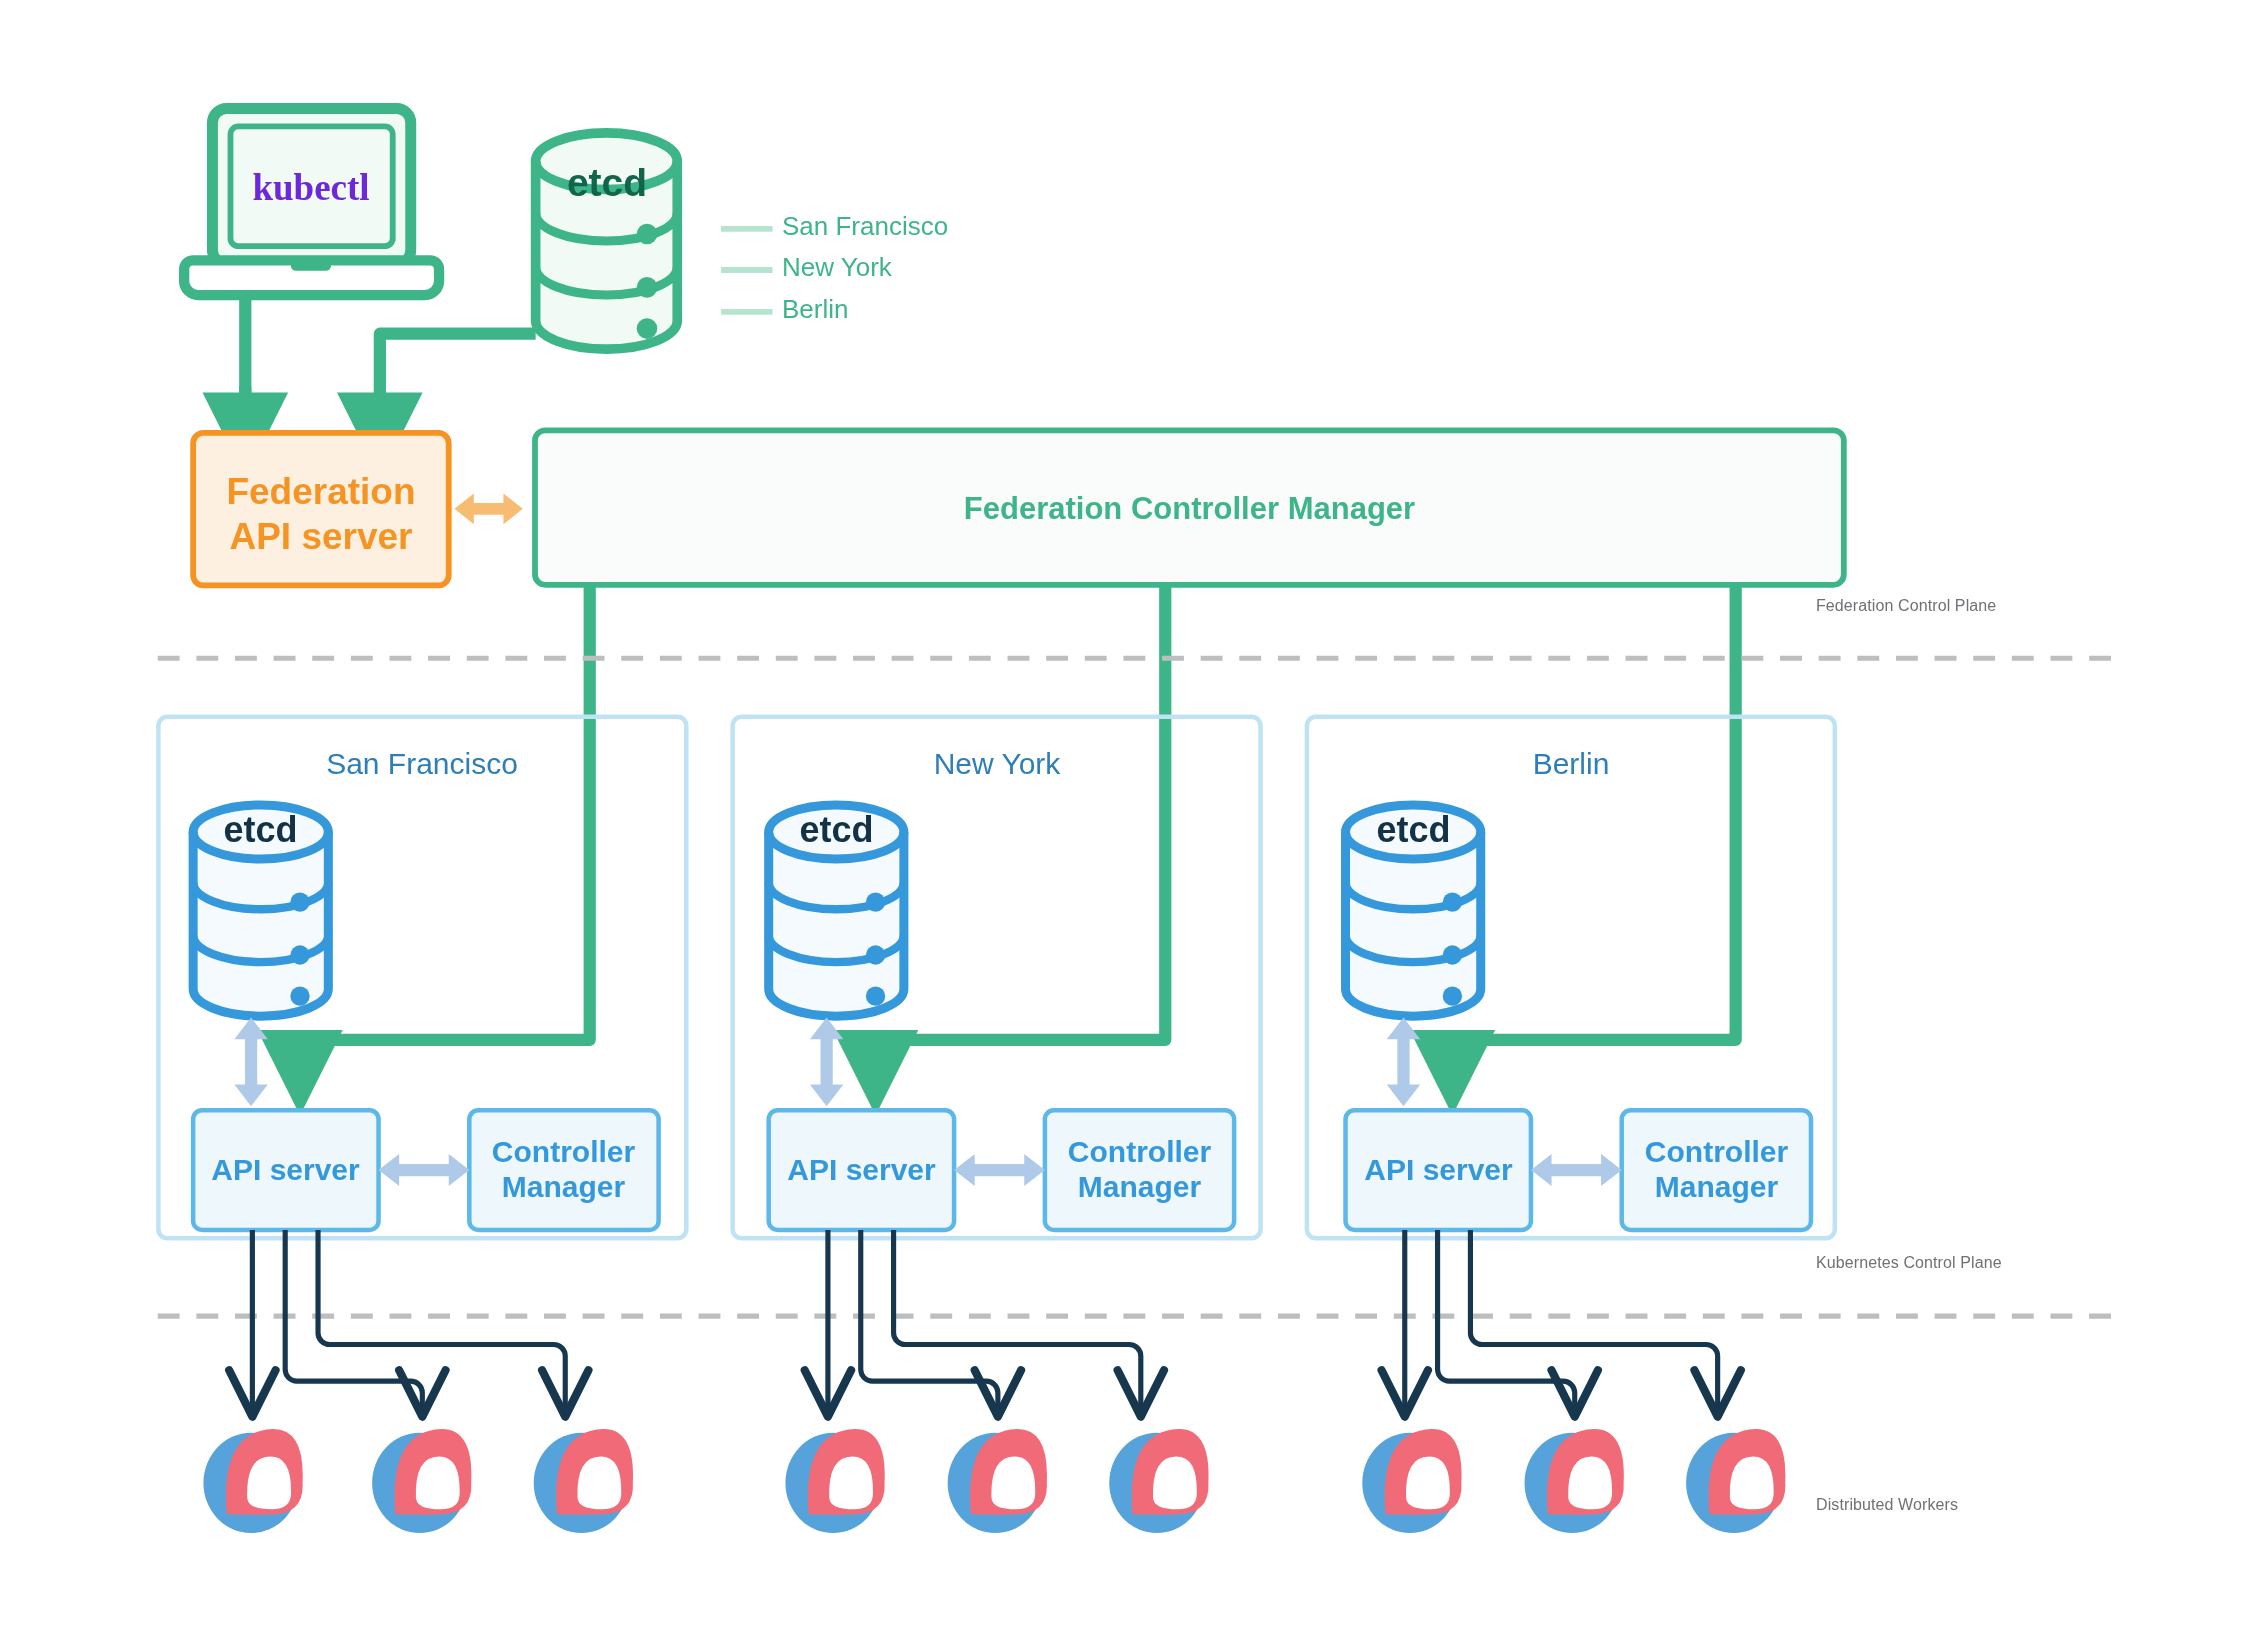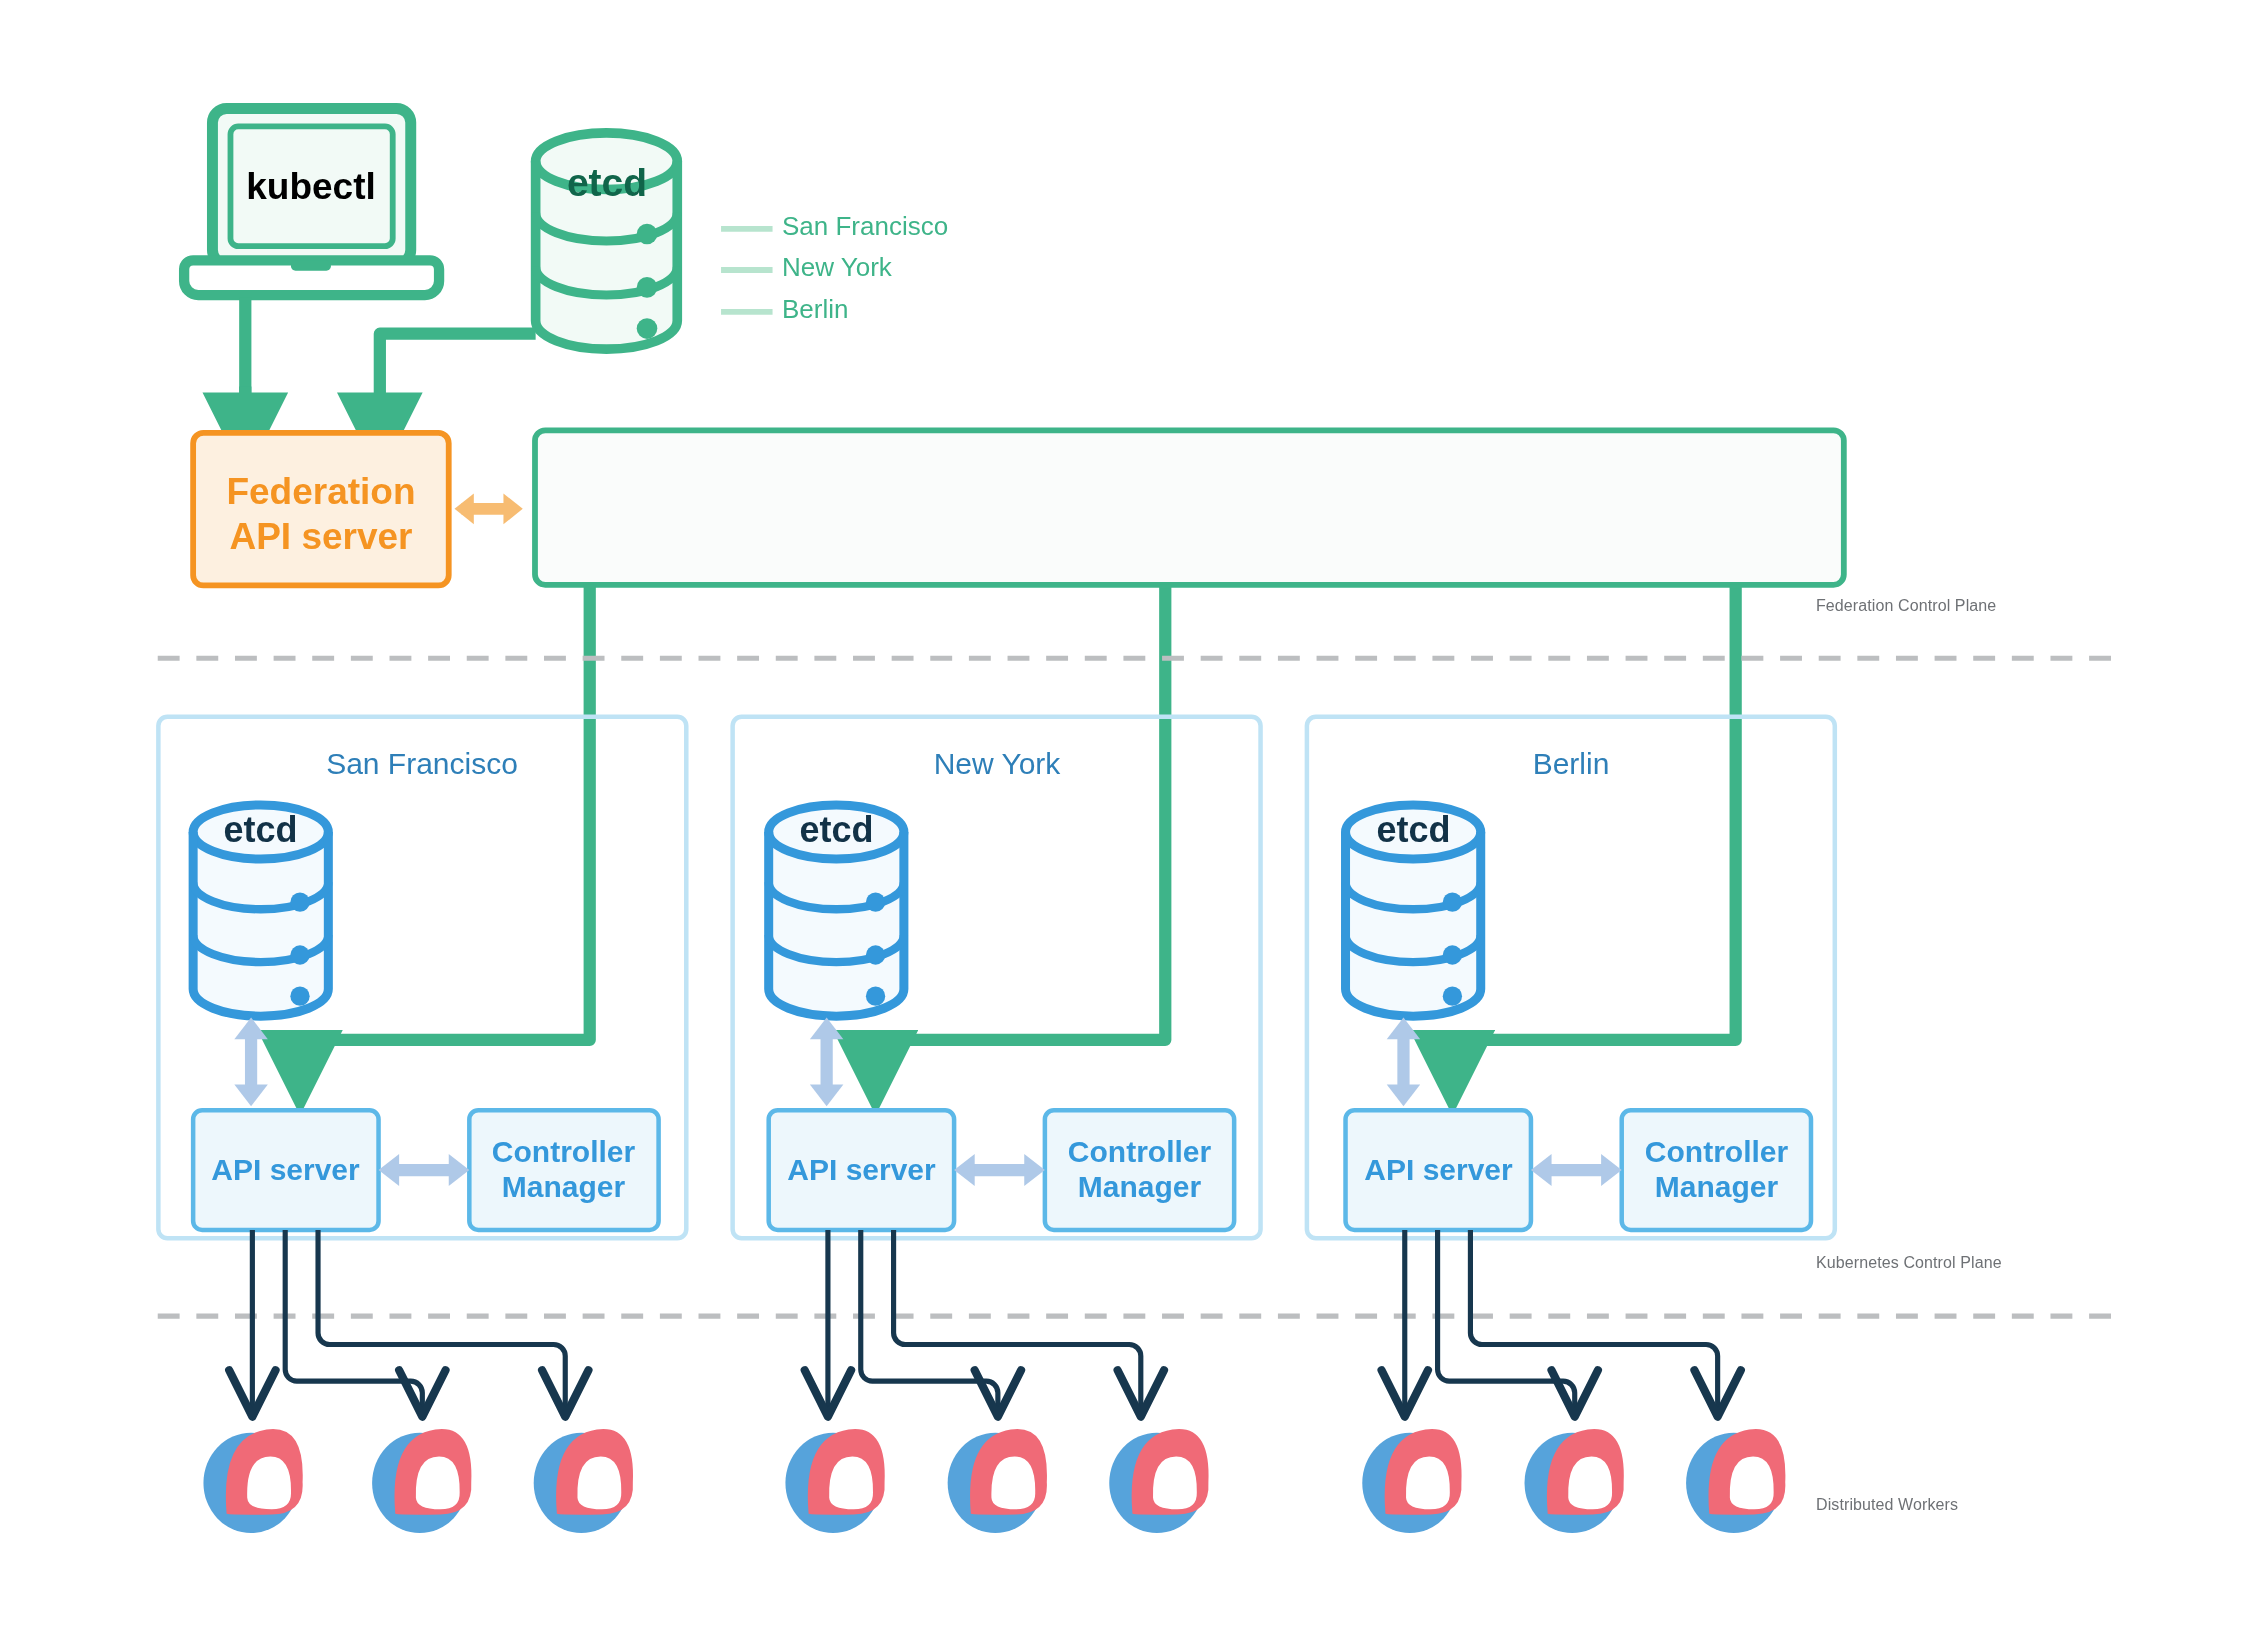--- a/index.html
+++ b/index.html
@@ -3,21 +3,21 @@
 <meta charset="utf-8">
 <style>
   html,body{margin:0;padding:0;background:#ffffff;}
   body{width:2261px;height:1628px;position:relative;overflow:hidden;
        font-family:"Liberation Sans",sans-serif;}
   #stage{position:absolute;left:0;top:0;width:2261px;height:1628px;}
   svg#canvas{position:absolute;left:0;top:0;width:2261px;height:1628px;}
   .lbl{position:absolute;white-space:nowrap;}
   .plane-label{color:#6E7175;font-size:16px;letter-spacing:0.1px;}
   .legend-label{color:#3EB489;font-size:26px;}
-  .kubectl-label{color:#000000;font-size:37px;font-weight:600;}
+  .kubectl-label{color:#6d28d9;font-size:37px;font-weight:600;font-family:Liberation Serif, serif;}
   .etcd-green-label{color:#10654A;font-size:39px;font-weight:700;}
   .etcd-blue-label{color:#123247;font-size:36px;font-weight:700;}
   .fed-api-label{color:#F59422;font-size:37px;font-weight:700;line-height:1.22;text-align:center;}
   .fcm-label{color:#3EB489;font-size:31px;font-weight:700;}
   .cluster-title{color:#2E7FB8;font-size:30px;}
   .node-box-label{color:#3498DB;font-size:30px;font-weight:700;text-align:center;line-height:1.16;}
 </style>
 </head>
 <body>
 
@@ -231,20 +231,21 @@
 
 <div class="lbl legend-label" style="left:782px;top:211px;">San Francisco</div>
 <div class="lbl legend-label" style="left:782px;top:252px;">New York</div>
 <div class="lbl legend-label" style="left:782px;top:294px;">Berlin</div>
 
 <div class="lbl fed-api-label" style="left:193px;top:469px;width:256px;">
   <span>Federation</span><br>
   <span>API server</span>
 </div>
 
+<div class="lbl fcm-label" style="left:535px;top:491px;width:1309px;text-align:center;">Federation Controller Manager</div>
 
 <div class="lbl plane-label" style="left:1816px;top:597px;">Federation Control Plane</div>
 <div class="lbl plane-label" style="left:1816px;top:1254px;">Kubernetes Control Plane</div>
 <div class="lbl plane-label" style="left:1816px;top:1496px;text-align:right;">Distributed Workers</div>
 
 <div class="lbl cluster-title" style="left:158px;top:747px;width:528px;text-align:center;">San Francisco</div>
 <div class="lbl cluster-title" style="left:733px;top:747px;width:528px;text-align:center;">New York</div>
 <div class="lbl cluster-title" style="left:1307px;top:747px;width:528px;text-align:center;">Berlin</div>
 
 <div class="lbl etcd-blue-label" style="left:193px;top:809px;width:135px;text-align:center;">etcd</div>

